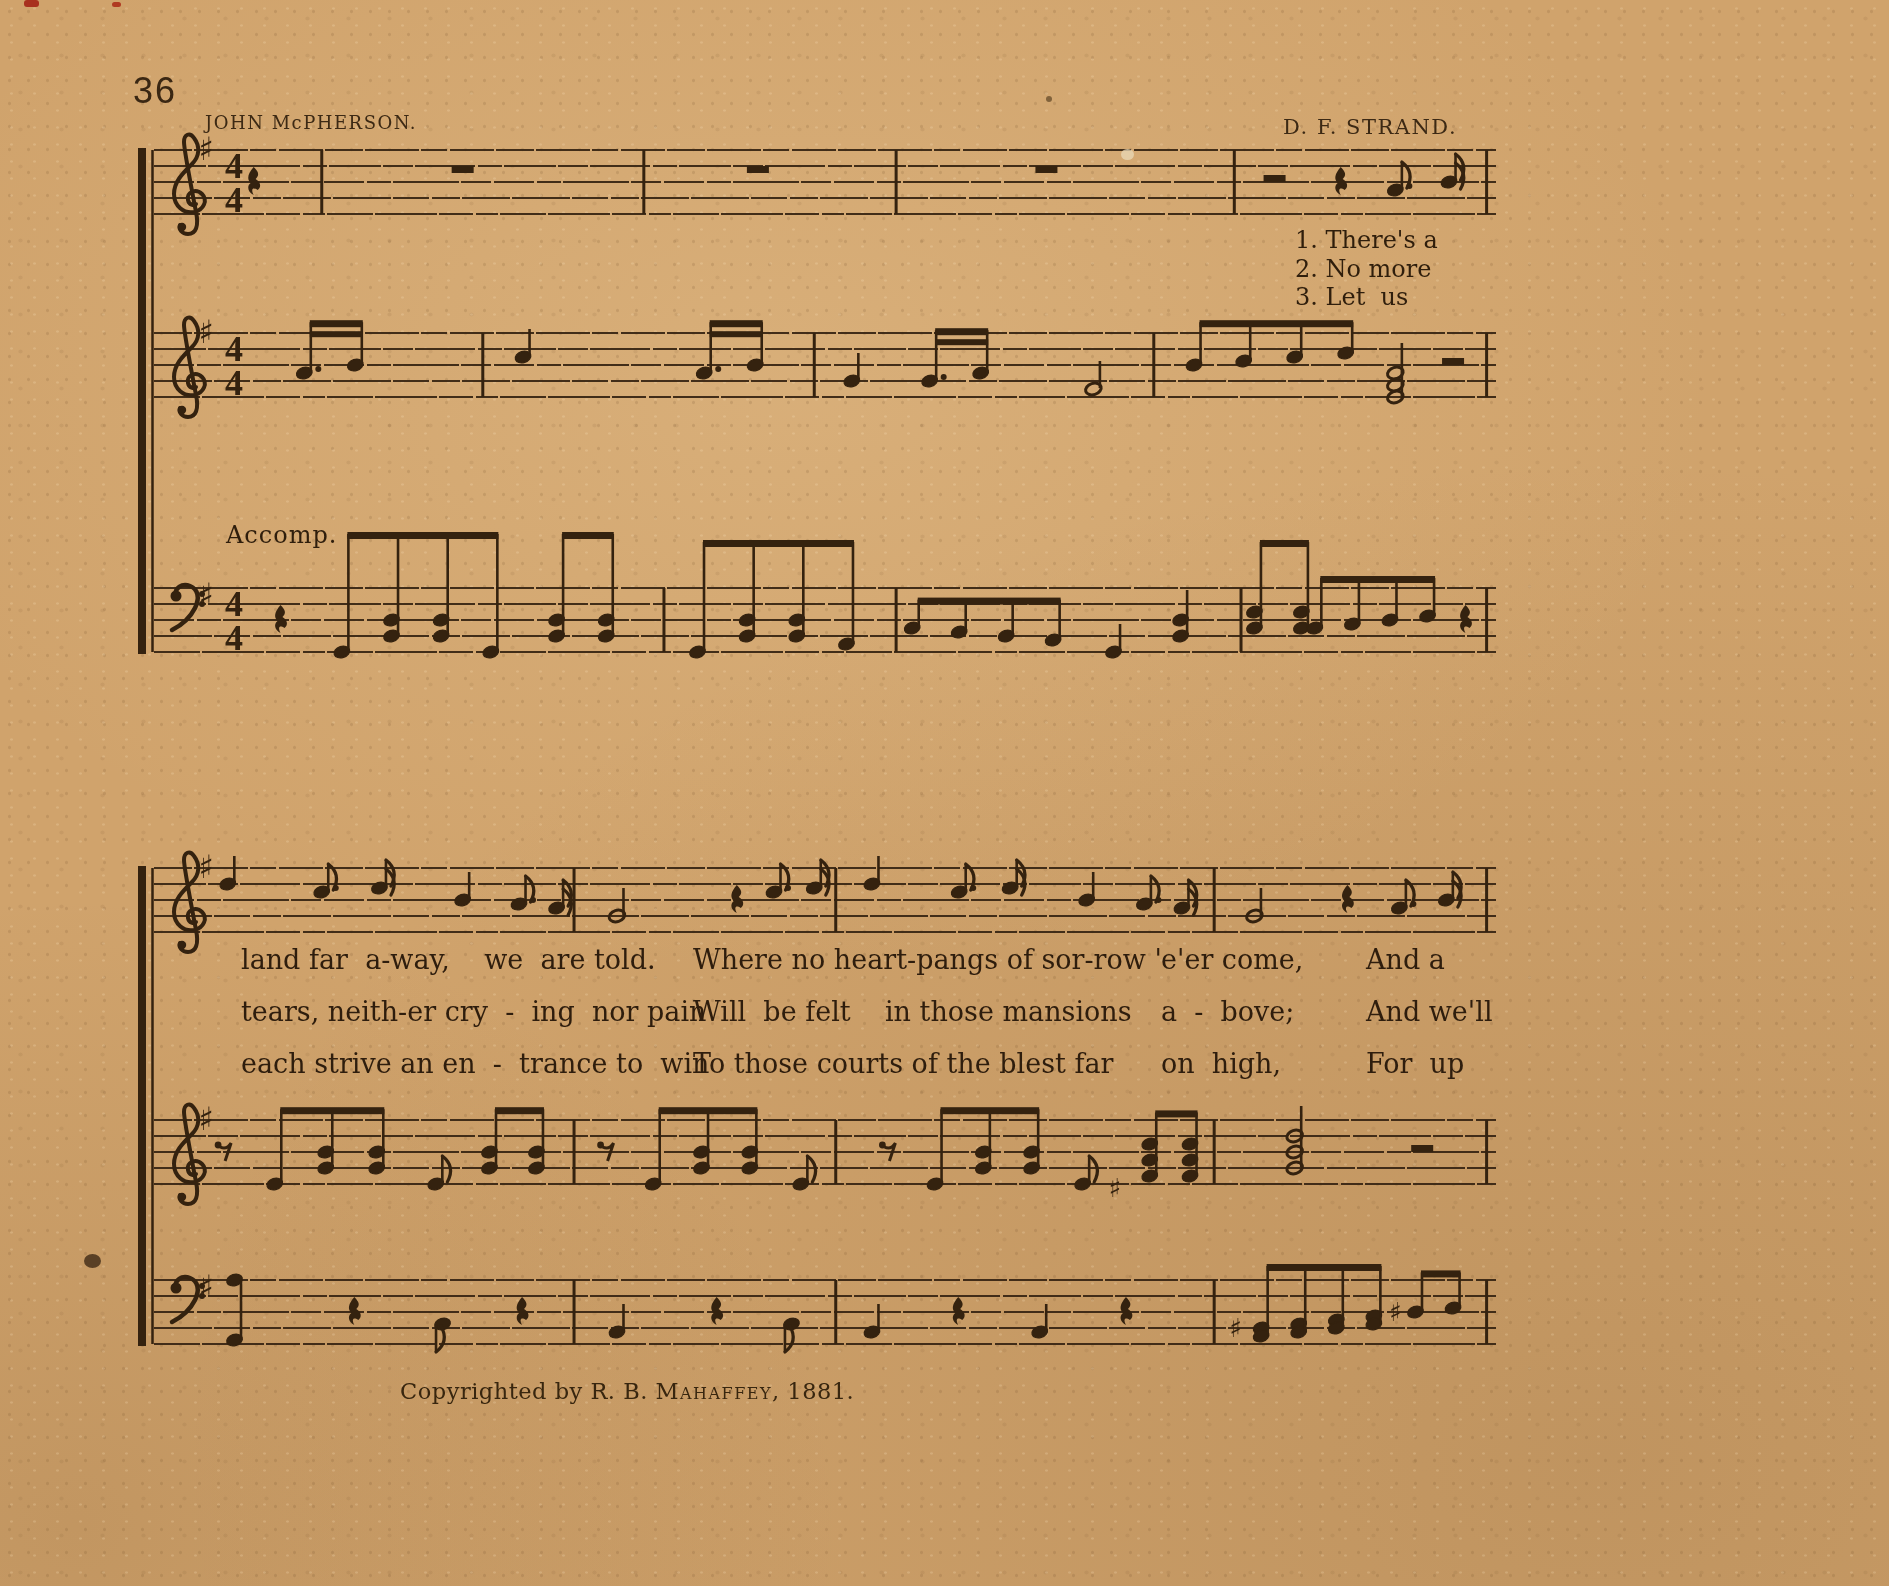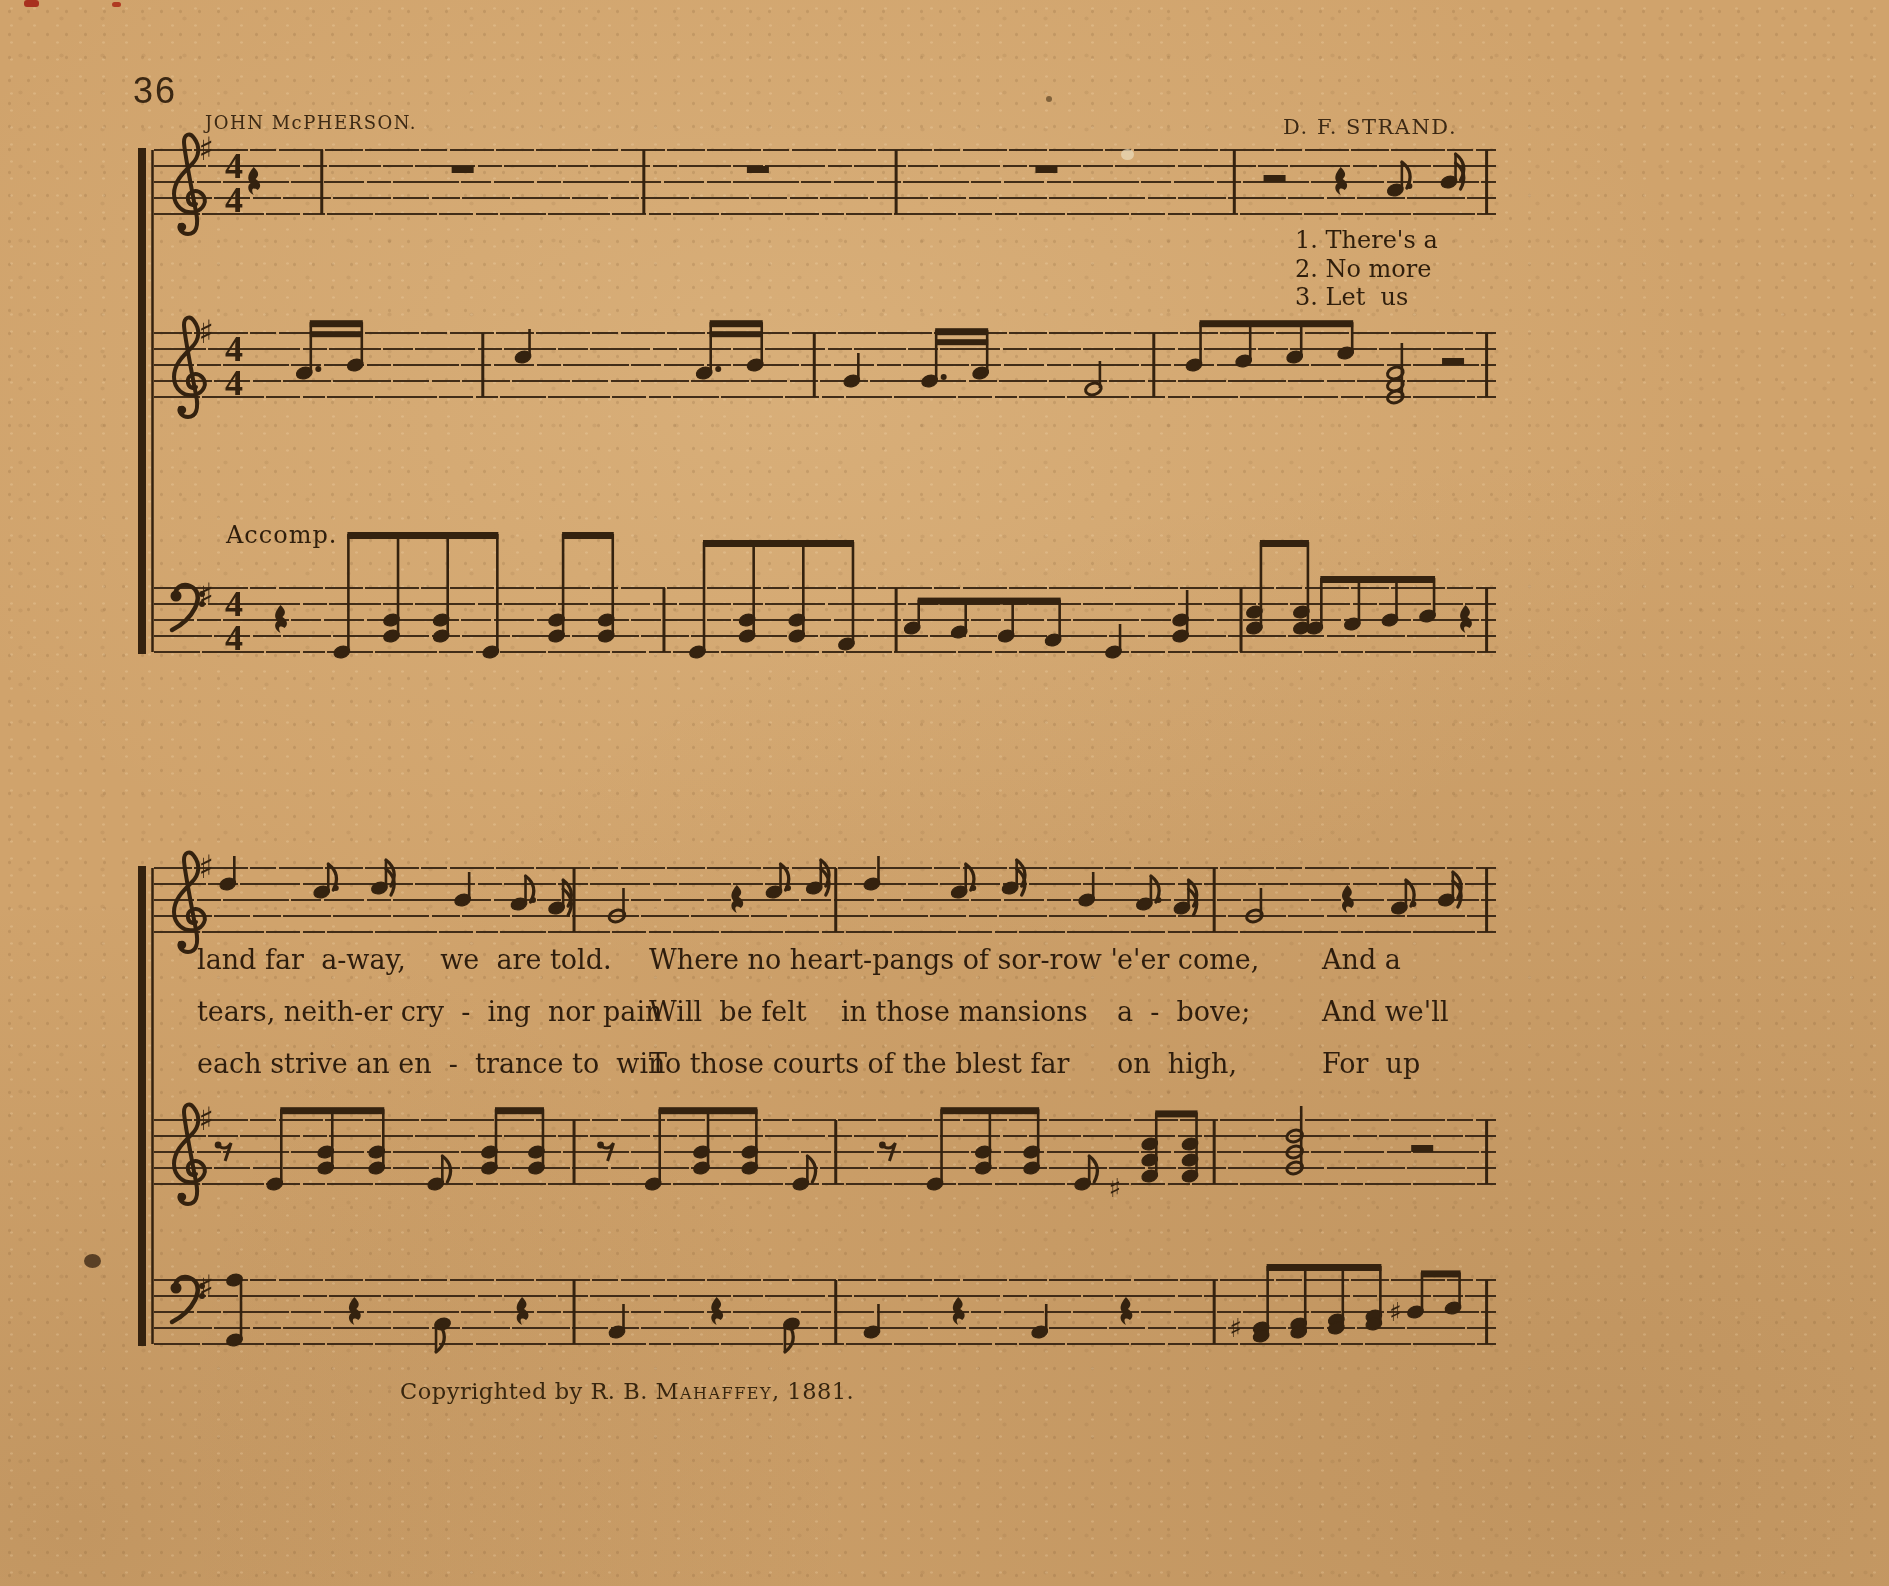--- a/index.html
+++ b/index.html
@@ -21,21 +21,21 @@
   .title{position:absolute; left:557px; top:72px; margin:0; font-family:"Liberation Sans",sans-serif;
     font-weight:700; font-size:37px; letter-spacing:3px; color:#33220f;}
   .lyricist{position:absolute; left:205px; top:112px; font-size:18px; letter-spacing:1.5px; color:#3c2914;}
   .composer{position:absolute; left:1283px; top:115px; font-size:21px; letter-spacing:1.5px; color:#3c2914;}
   .verse-cues{position:absolute; left:1274px; top:226px; font-size:24px; line-height:28.5px;
     color:#2f1e0c; white-space:pre;margin-left:21px;}
   .accomp{position:absolute; left:226px; top:521px; font-size:24px; font-weight:400;
     letter-spacing:1px; color:#2f1e0c;}
   .lyrics{position:absolute; left:197px; top:944px; width:1340px;}
   .lyric-row{display:grid; grid-template-columns:452px 468px 205px 190px; height:52px; align-items:start;}
-  .lyric-cell{font-size:27px; color:#2e1d0d; white-space:pre;}
+  .lyric-cell{font-size:27px; color:#2e1d0d; white-space:pre;margin-left:44px;}
   .copyright{position:absolute; left:400px; top:1378px; width:1200px; text-align:left;
     font-size:22.5px; letter-spacing:0.5px; color:#38260f;}
   .copyright .sc{font-variant:small-caps; letter-spacing:1.5px;}
   .music-svg{position:absolute; left:0; top:0;}
   .blemish{position:absolute; border-radius:50%;}
   .fleck-red-1{left:24px; top:0; width:15px; height:7px; background:#a8311f; border-radius:3px;}
   .fleck-red-2{left:112px; top:2px; width:9px; height:5px; background:#b03a22; border-radius:3px;}
   .stain-dark{left:84px; top:1254px; width:17px; height:14px; background:#46301a; opacity:.85;}
   .shine-spot{left:1121px; top:149px; width:13px; height:11px; background:#e9dab8; opacity:.75;}
   .speck-small{left:1046px; top:96px; width:6px; height:6px; background:#4a3418; opacity:.6;}

